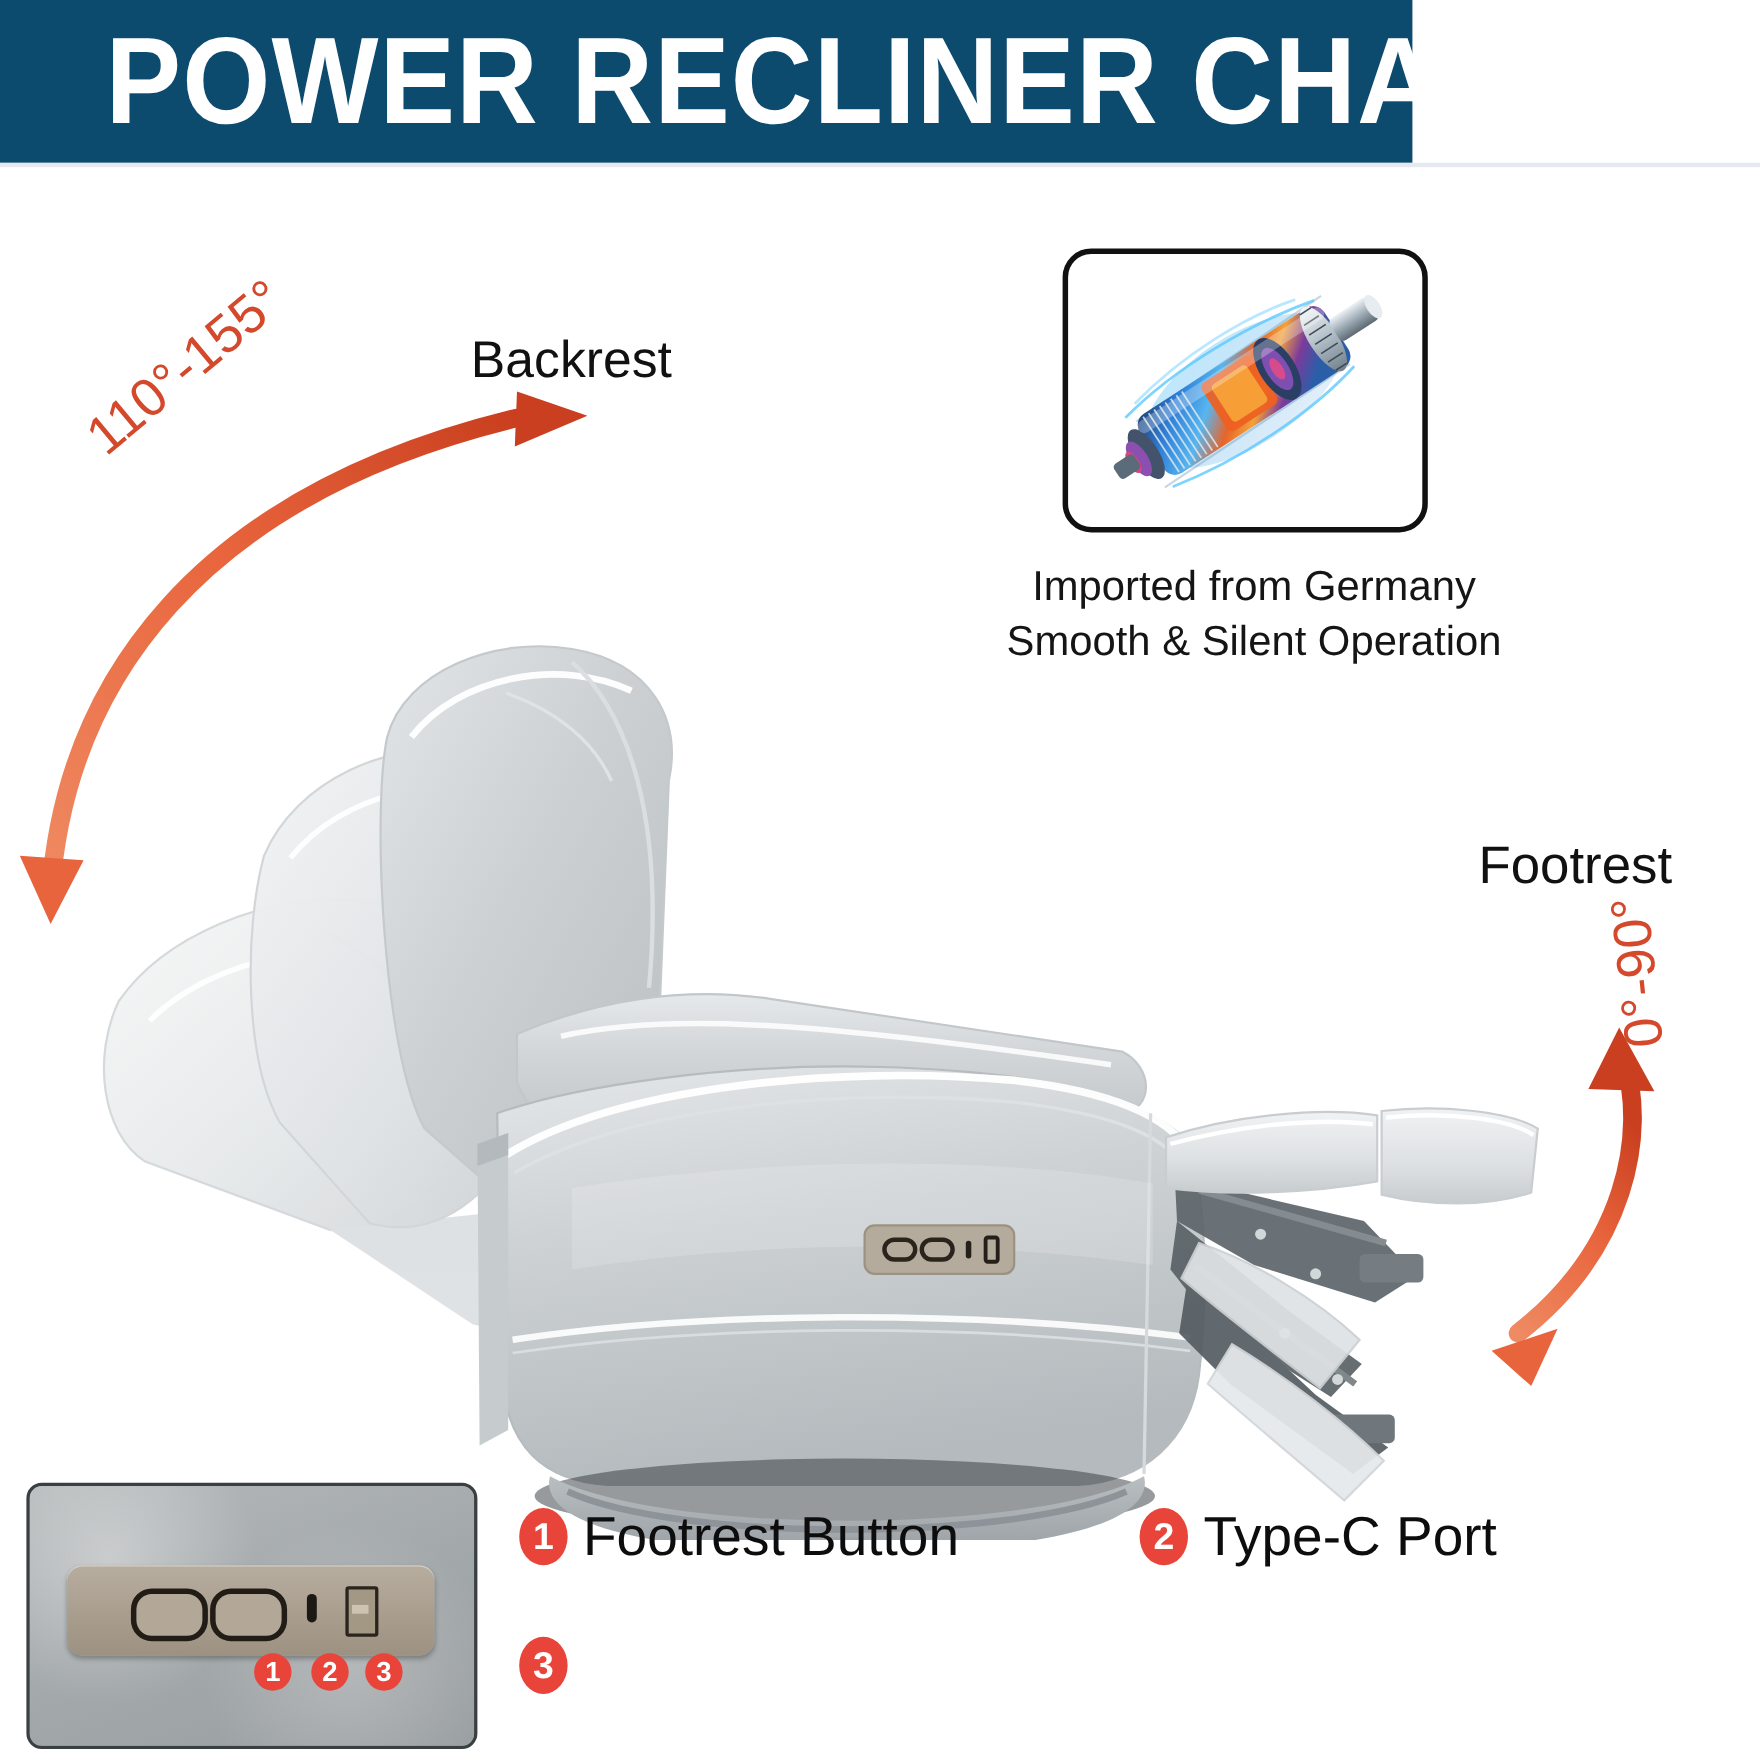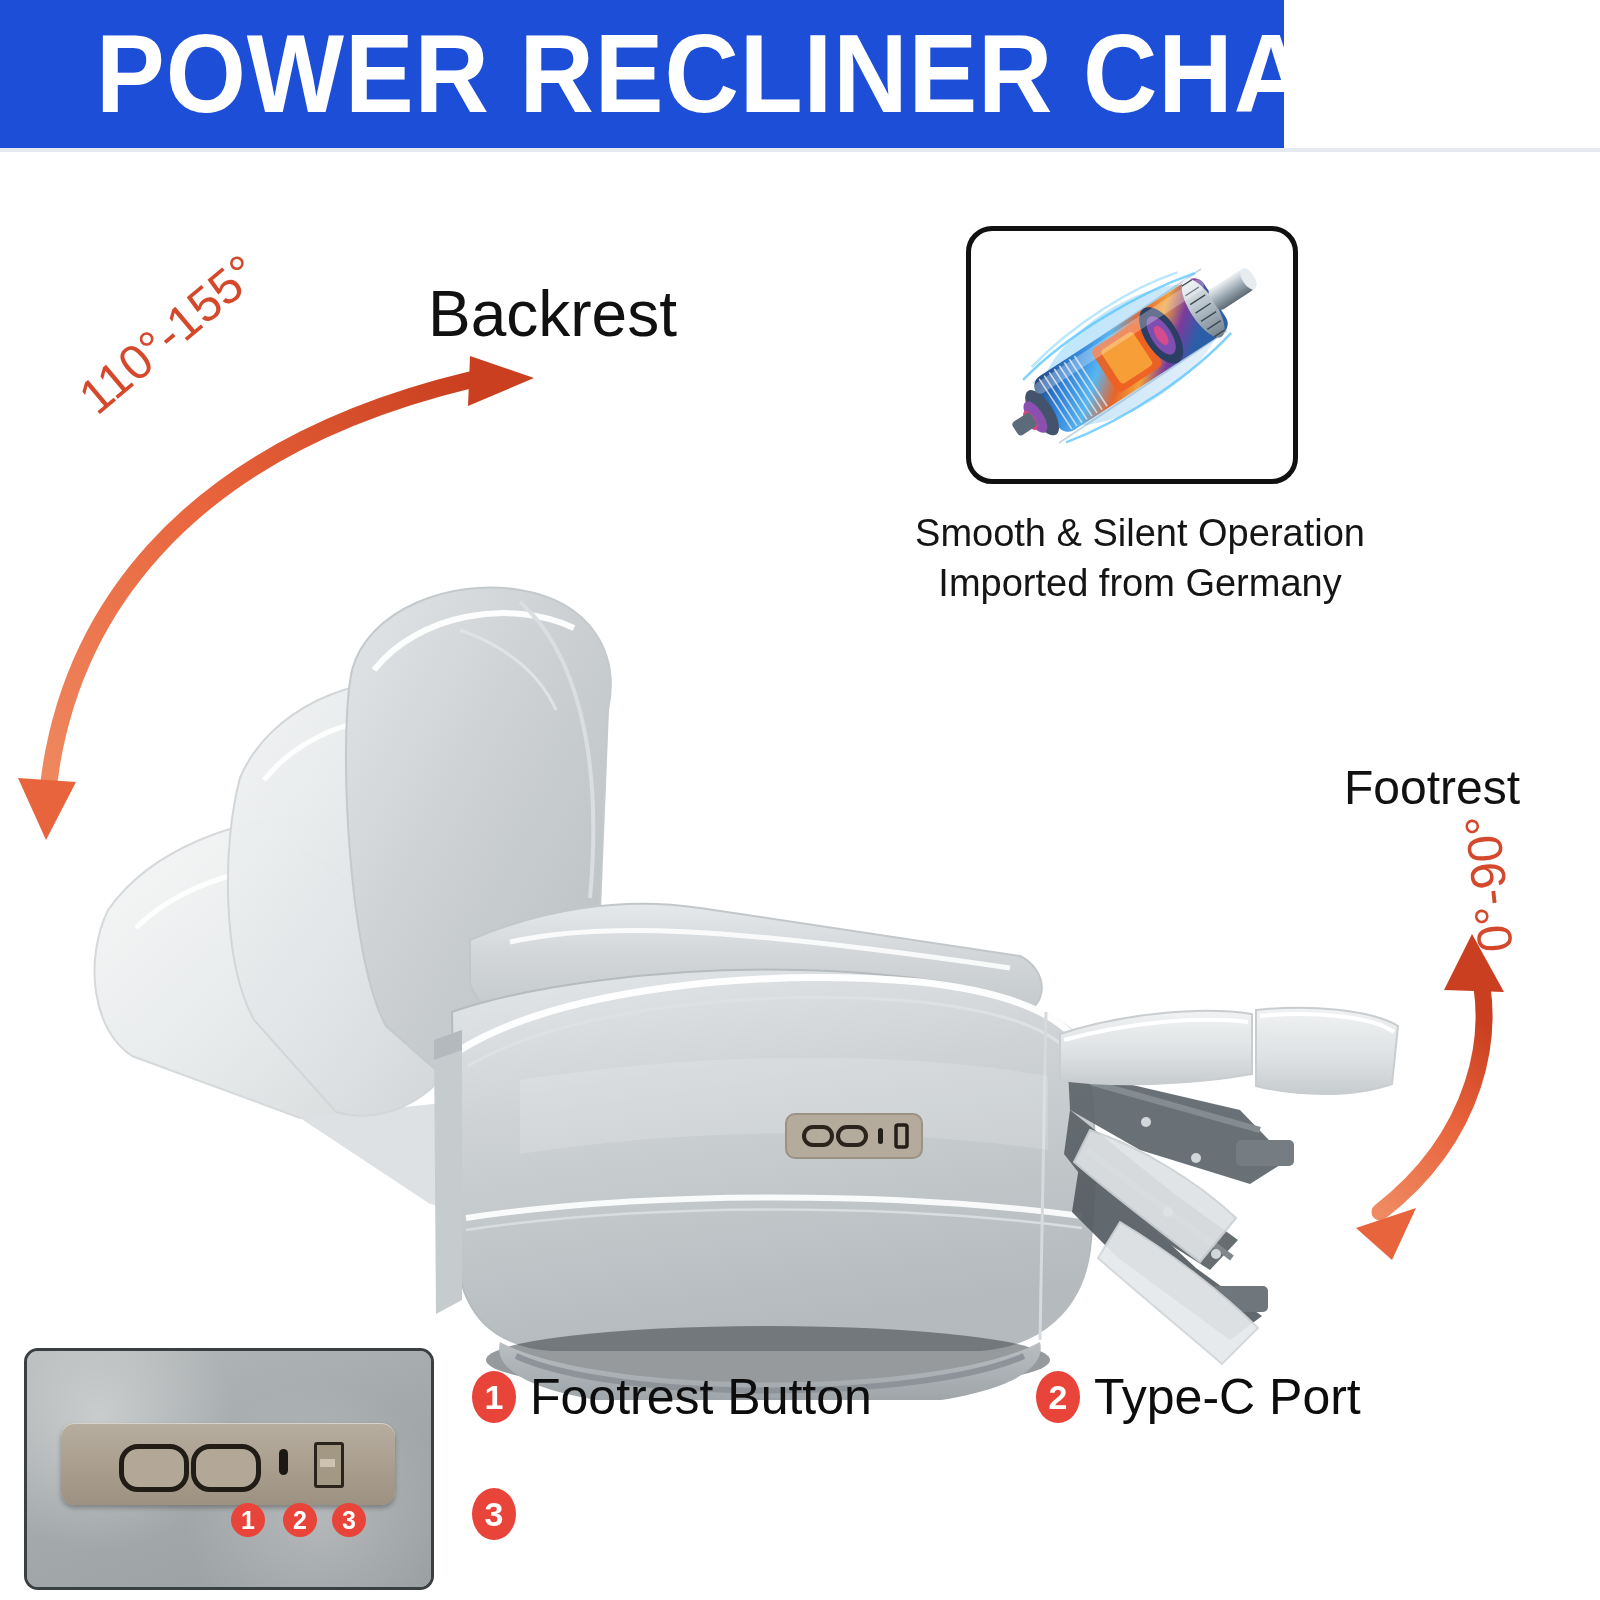--- a/index.html
+++ b/index.html
@@ -14,21 +14,21 @@
     overflow: hidden;
     position: relative;
   }
 
   
   .banner {
     position: absolute;
     left: 0; top: 0;
     width: 1284px;
     height: 148px;
-    background: #1d4ed8;
+    background: #0c4a6e;
     display: flex;
     align-items: center;
   }
   .banner-title {
     color: #ffffff;
     font-family: "Liberation Sans Narrow", "Liberation Sans", sans-serif;
     font-weight: bold;
     font-size: 112px;
     letter-spacing: 1px;
     line-height: 1;
@@ -44,21 +44,21 @@
     background: #e6eaf0;
   }
 
   
   .lbl {
     position: absolute;
     font-family: "Liberation Sans", sans-serif;
     color: #111111;
     white-space: nowrap;
   }
-  .lbl-backrest { left: 428px; top: 277px; font-size: 64px; }
+  .lbl-backrest { left: 428px; top: 299px; font-size: 47px; }
   .lbl-footrest { left: 1344px; top: 760px; font-size: 48px; text-align: center; }
 
   .angle-text {
     position: absolute;
     font-family: "Liberation Sans", sans-serif;
     color: #d4492c;
     font-size: 49px;
     font-weight: 500;
     white-space: nowrap;
   }
@@ -489,22 +489,22 @@
         <path d="M 58 162 C 124 176 202 174 256 160"></path>
         <path d="M 70 80 C 130 66 198 68 244 80" opacity=".55"></path>
       </g>
 
       <rect x="60" y="96" width="200" height="12" rx="6" fill="#ffffff" opacity=".28"></rect>
     </g>
   </svg>
 </div>
 
 <div class="motor-caption">
+  <div>Imported from Germany</div>
   <div>Smooth &amp; Silent Operation</div>
-  <div>Imported from Germany</div>
 </div>
 
 <div class="panel-inset">
   <div class="leather"></div>
   <div class="panel-plate">
     <div class="oval-btn b1"></div>
     <div class="oval-btn b2"></div>
     <div class="typec-slot"></div>
     <div class="usb-slot"></div>
   </div>

